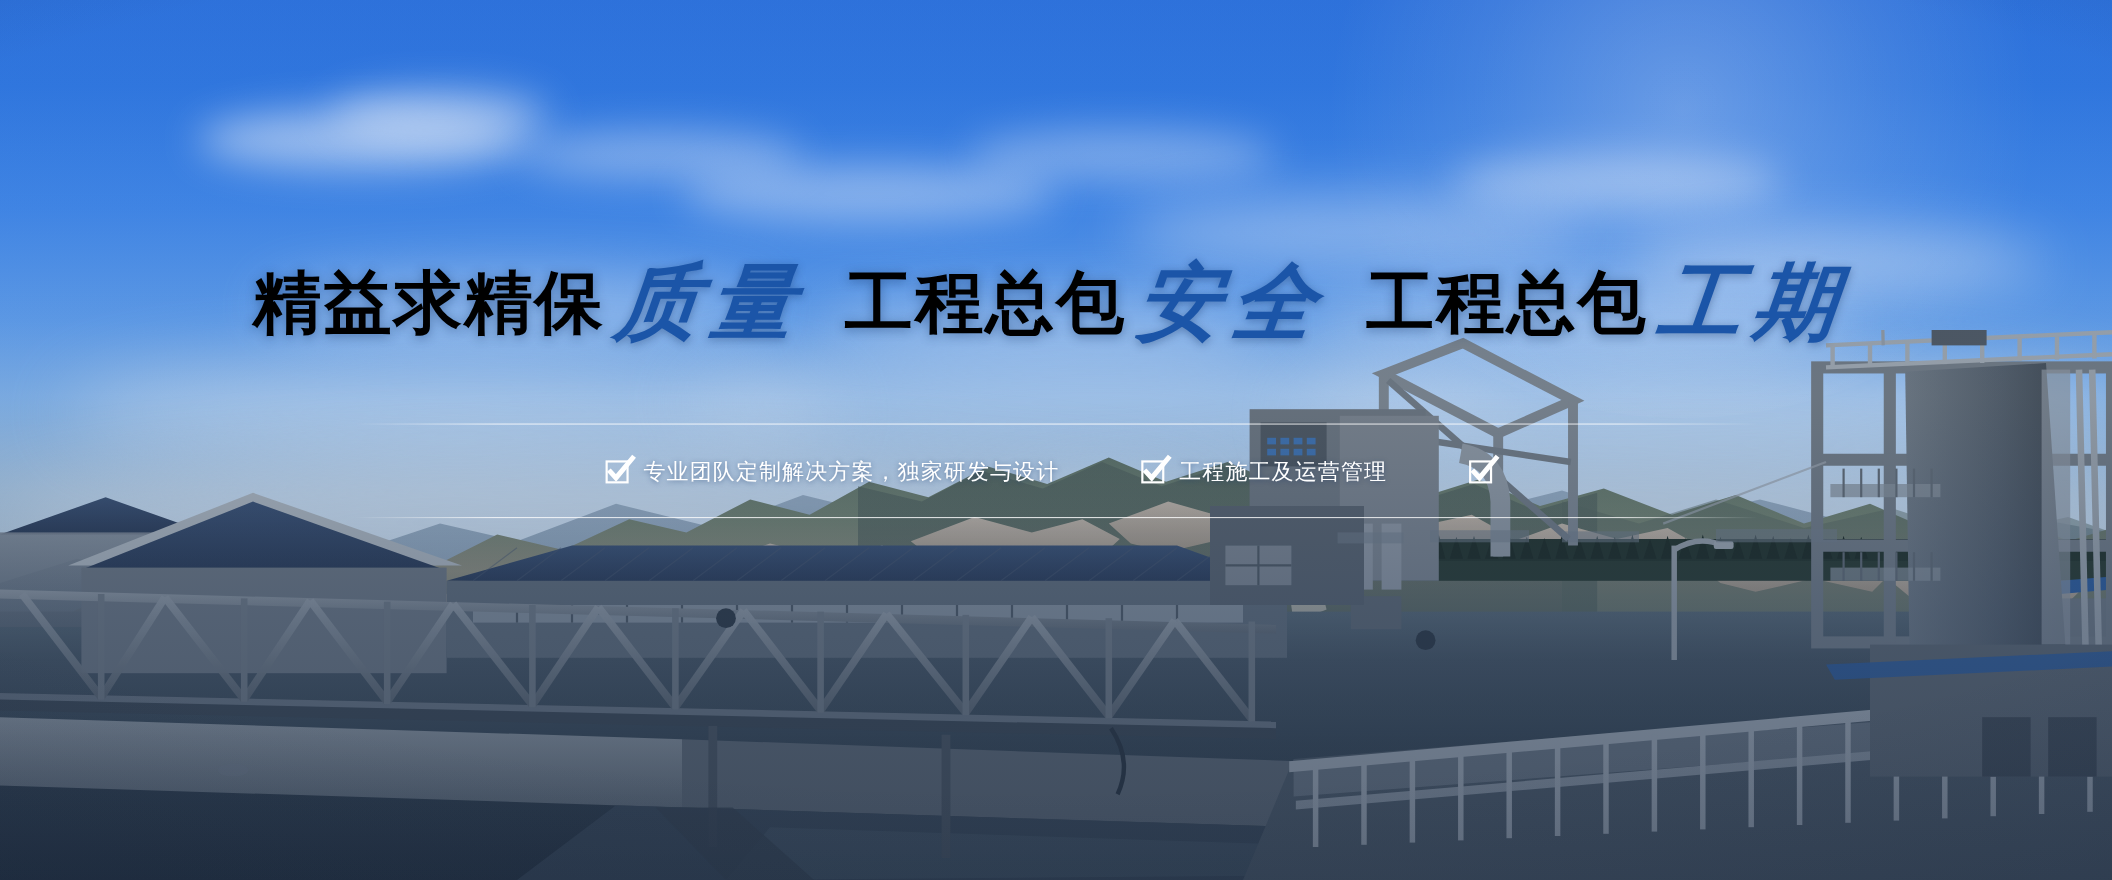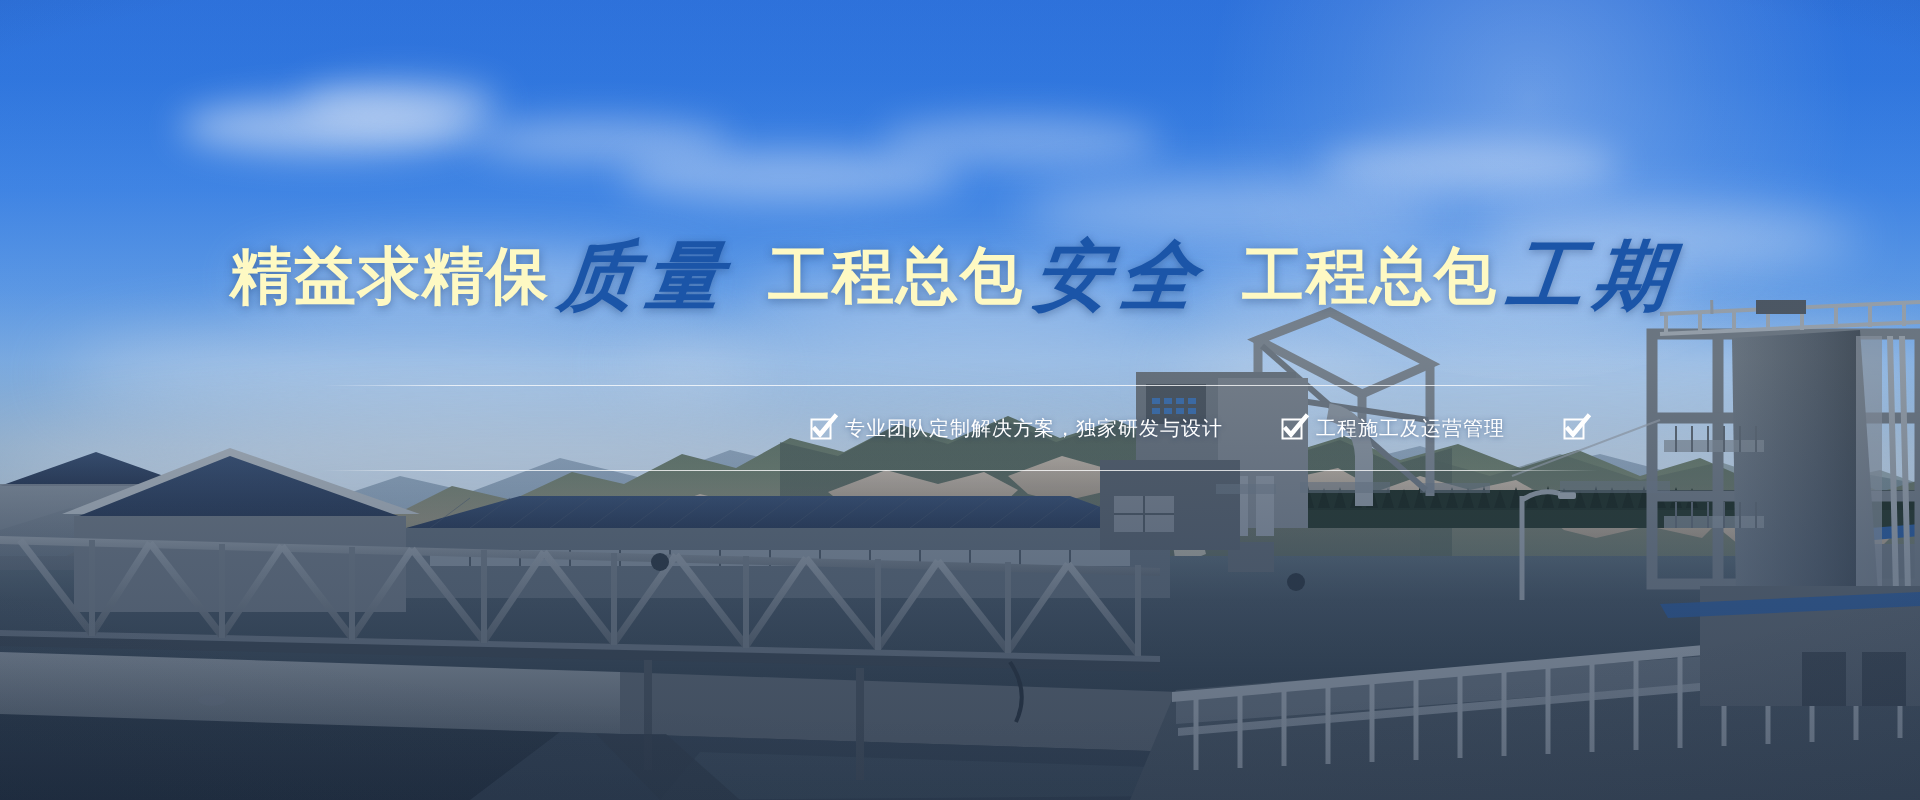--- a/index.html
+++ b/index.html
@@ -58,21 +58,21 @@
   .copy{
     position:absolute;left:0;top:0;width:1920px;height:800px;
     z-index:40;
   }
   .headline{
     position:absolute;left:0;top:238px;width:1920px;
     text-align:center;white-space:nowrap;
     line-height:1;
   }
   .hl-w{
-    font-size:62px;font-weight:bold;color:#fef9c3;
+    font-size:62px;font-weight:bold;color:#000000;
     letter-spacing:2px;
     text-shadow:0 2px 10px rgba(20,50,100,.45);
     vertical-align:middle;
   }
   .hl-b{
     font-size:76px;font-weight:bold;color:#1b55a8;
     font-family:"Liberation Serif","DejaVu Serif",serif;
     font-style:italic;
     letter-spacing:10px;
     padding:0 10px;
@@ -86,29 +86,29 @@
   
   .rule{
     position:absolute;height:1px;width:1276px;left:322px;
     background:linear-gradient(90deg, rgba(255,255,255,0) 0%, rgba(255,255,255,.75) 10%, rgba(255,255,255,.8) 50%, rgba(255,255,255,.75) 90%, rgba(255,255,255,0) 100%);
   }
   .rule-top{top:385px;}
   .rule-bot{top:470px;}
 
   .features{
     position:absolute;left:322px;top:398px;width:1276px;height:60px;
-    display:flex;align-items:center;justify-content:flex-end;
+    display:flex;align-items:center;justify-content:center;
   }
   .feat{
     display:flex;align-items:center;
     color:#ffffff;font-size:20px;letter-spacing:1px;
     text-shadow:0 1px 5px rgba(20,50,100,.5);
     white-space:nowrap;
   }
-  .feat + .feat{margin-left:58px;}
+  .feat + .feat{margin-left:74px;}
   .f1{margin-right:0;}
   .chk{
     position:relative;width:21px;height:21px;margin-right:14px;flex:0 0 auto;
     display:inline-block;
   }
   .chk svg{position:absolute;left:-2px;top:-5px;overflow:visible;}
 
   
   .glare{
     position:absolute;left:1180px;top:-180px;width:700px;height:560px;border-radius:50%;

